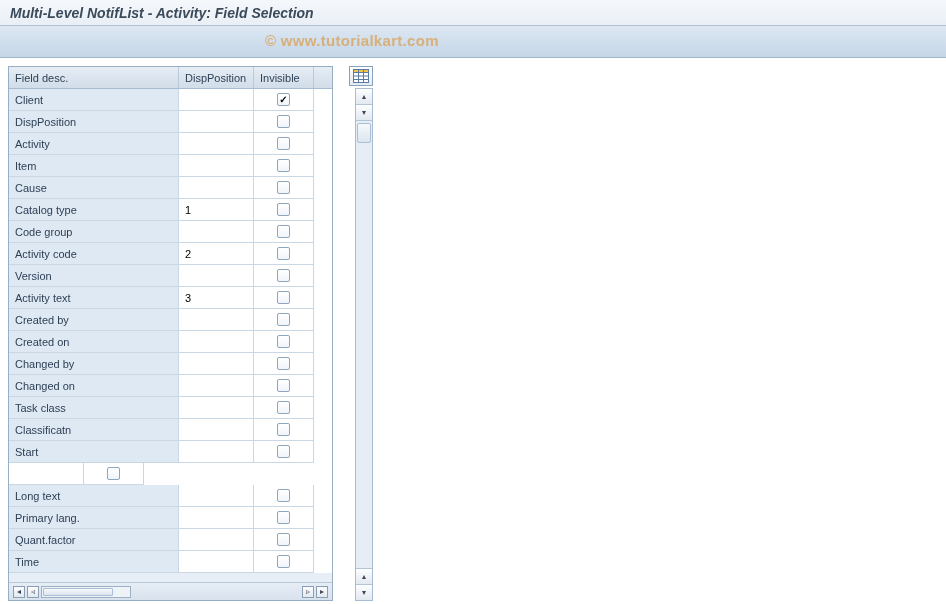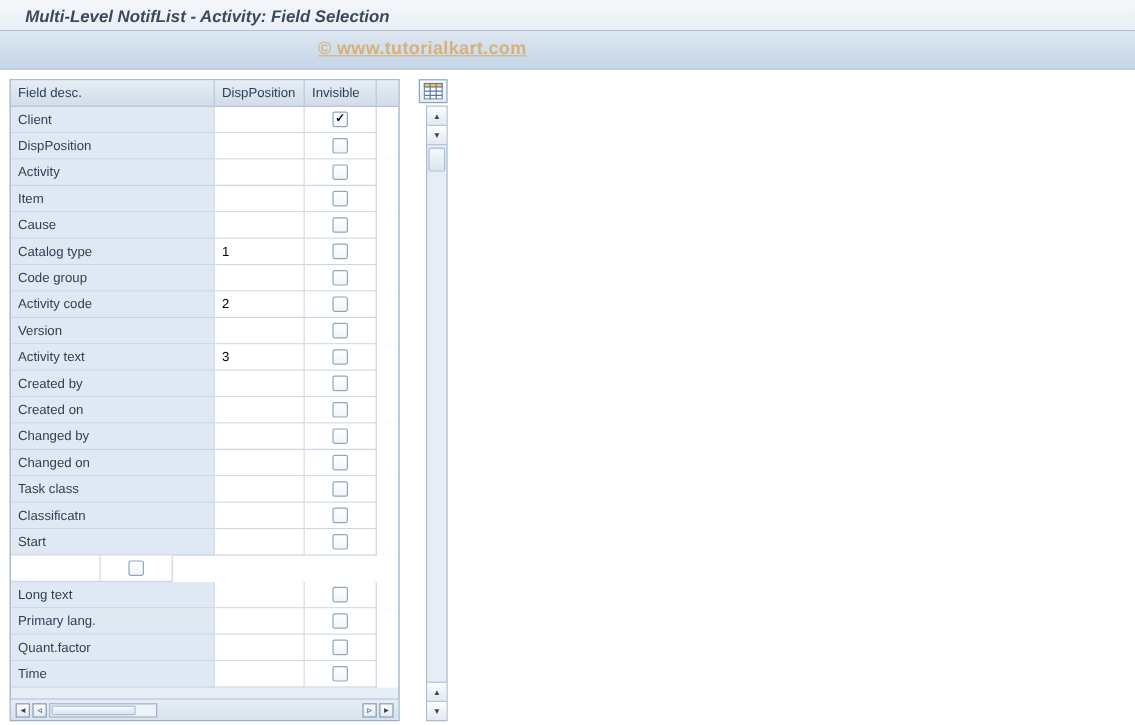--- a/index.html
+++ b/index.html
@@ -8,21 +8,21 @@
       font-size: 11px;
       background: #ffffff;
       width: 946px;
       height: 604px;
       overflow: hidden;
       position: relative;
     }
     .title-bar {
       background: linear-gradient(#f5f8fb, #e9eff6);
       border-bottom: 1px solid #b0c0d0;
-      padding: 4px 21px;
+      padding: 4px 10px;
       height: 26px;
       display: flex;
       align-items: center;
     }
     .title-bar .title {
       font-size: 14px;
       font-weight: bold;
       font-style: italic;
       color: #3a4a5a;
     }
@@ -34,21 +34,20 @@
     }
     .watermark {
       position: absolute;
       top: 6px;
       left: 265px;
       font-size: 15px;
       font-weight: bold;
       pointer-events: none;
       color: rgba(220,150,60,0.65);
       letter-spacing: 0.3px;
-      text-decoration: underline;
     }
     .content-area {
       padding: 8px;
       display: flex;
       align-items: flex-start;
       gap: 4px;
     }
     .grid-panel {
       border: 1px solid #98aec5;
       background: #e7eef6;

